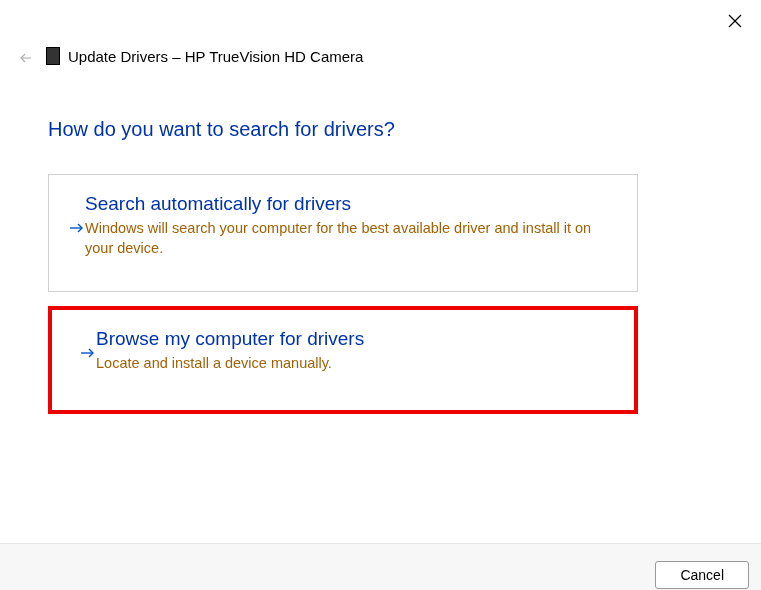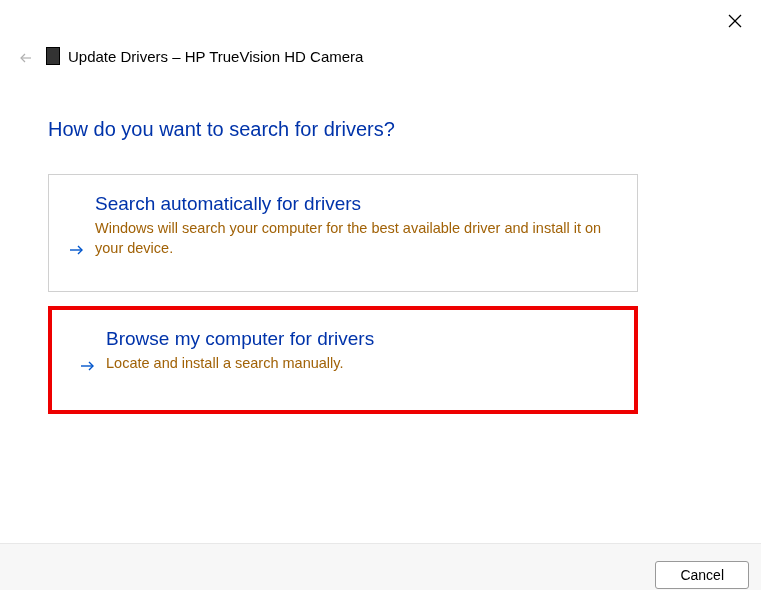--- a/index.html
+++ b/index.html
@@ -85,22 +85,21 @@
       height: 118px;
     }
     .option-card.second {
       top: 306px;
       height: 108px;
       border: 4px solid #ee0000;
       padding-left: 28px;
     }
     .option-inner {
       display: flex;
-      gap: 10px;
-      align-items: flex-end;
+      align-items: center;
     }
     .arrow-icon {
       width: 16px;
       height: 16px;
       flex-shrink: 0;
       margin-top: 5px;
       color: #0055cc;
     }
     .option-content {
       flex: 1;
@@ -187,20 +186,20 @@
 <div class="option-card second">
   <div class="option-inner">
     <span class="arrow-icon">
       <svg width="16" height="16" viewBox="0 0 16 16" stroke="#0055cc" stroke-width="1.4" fill="none">
         <line x1="1" y1="8" x2="13" y2="8"></line>
         <polyline points="9,4 13,8 9,12"></polyline>
       </svg>
     </span>
     <div class="option-content">
       <div class="option-title">Browse my computer for drivers</div>
-      <div class="option-desc">Locate and install a search manually.</div>
+      <div class="option-desc">Locate and install a device manually.</div>
     </div>
   </div>
 </div>
 
 <div class="bottom-bar">
   <button class="cancel-btn">Cancel</button>
 </div>
 
 </body></html>

